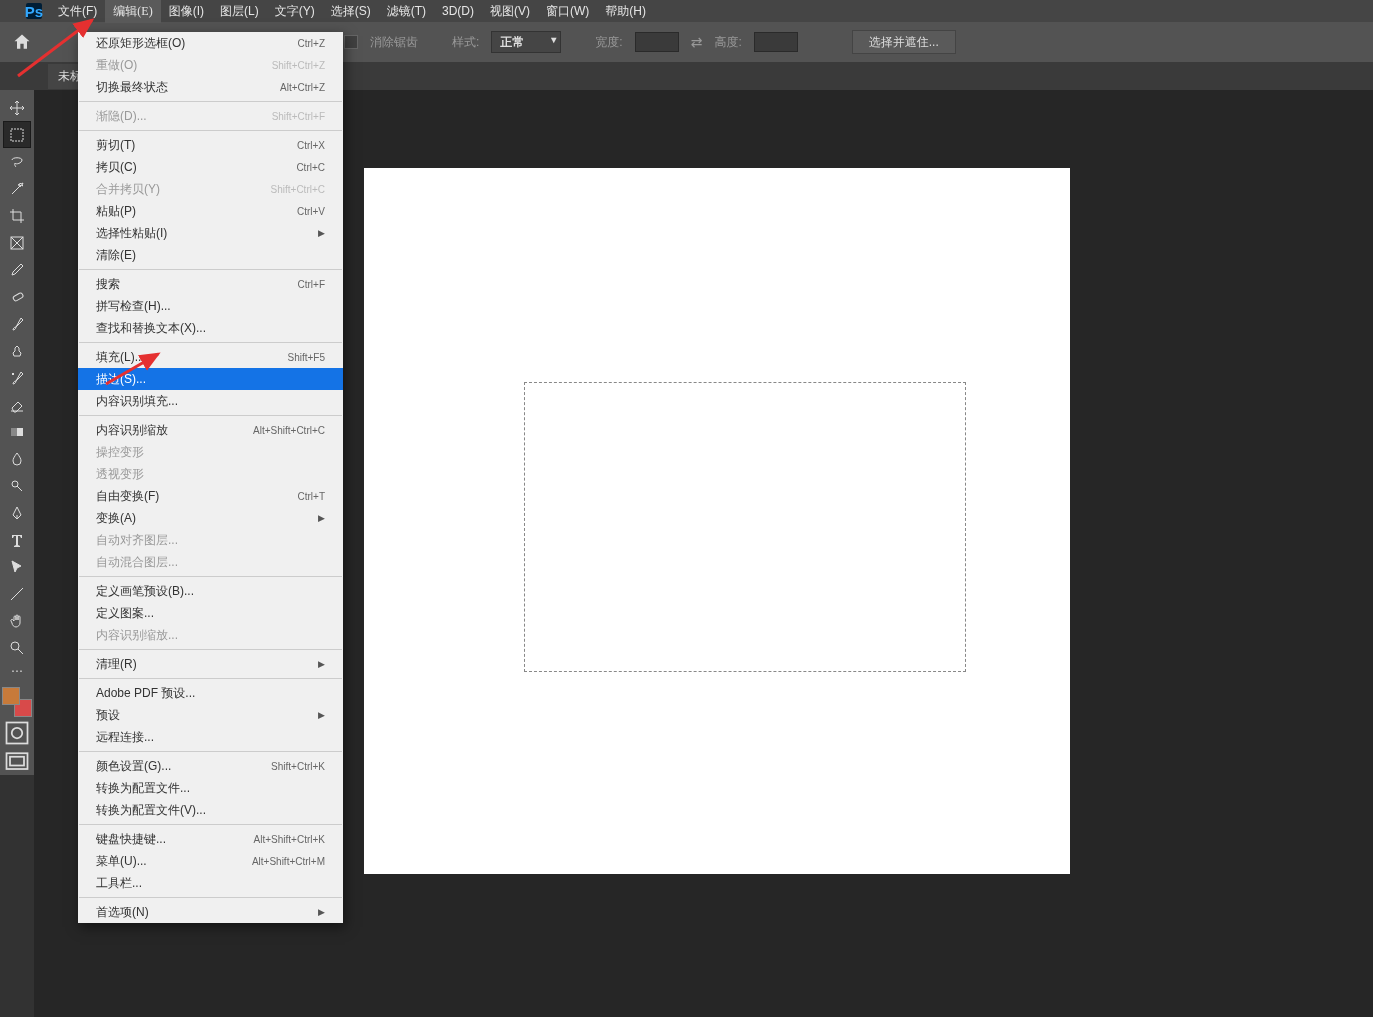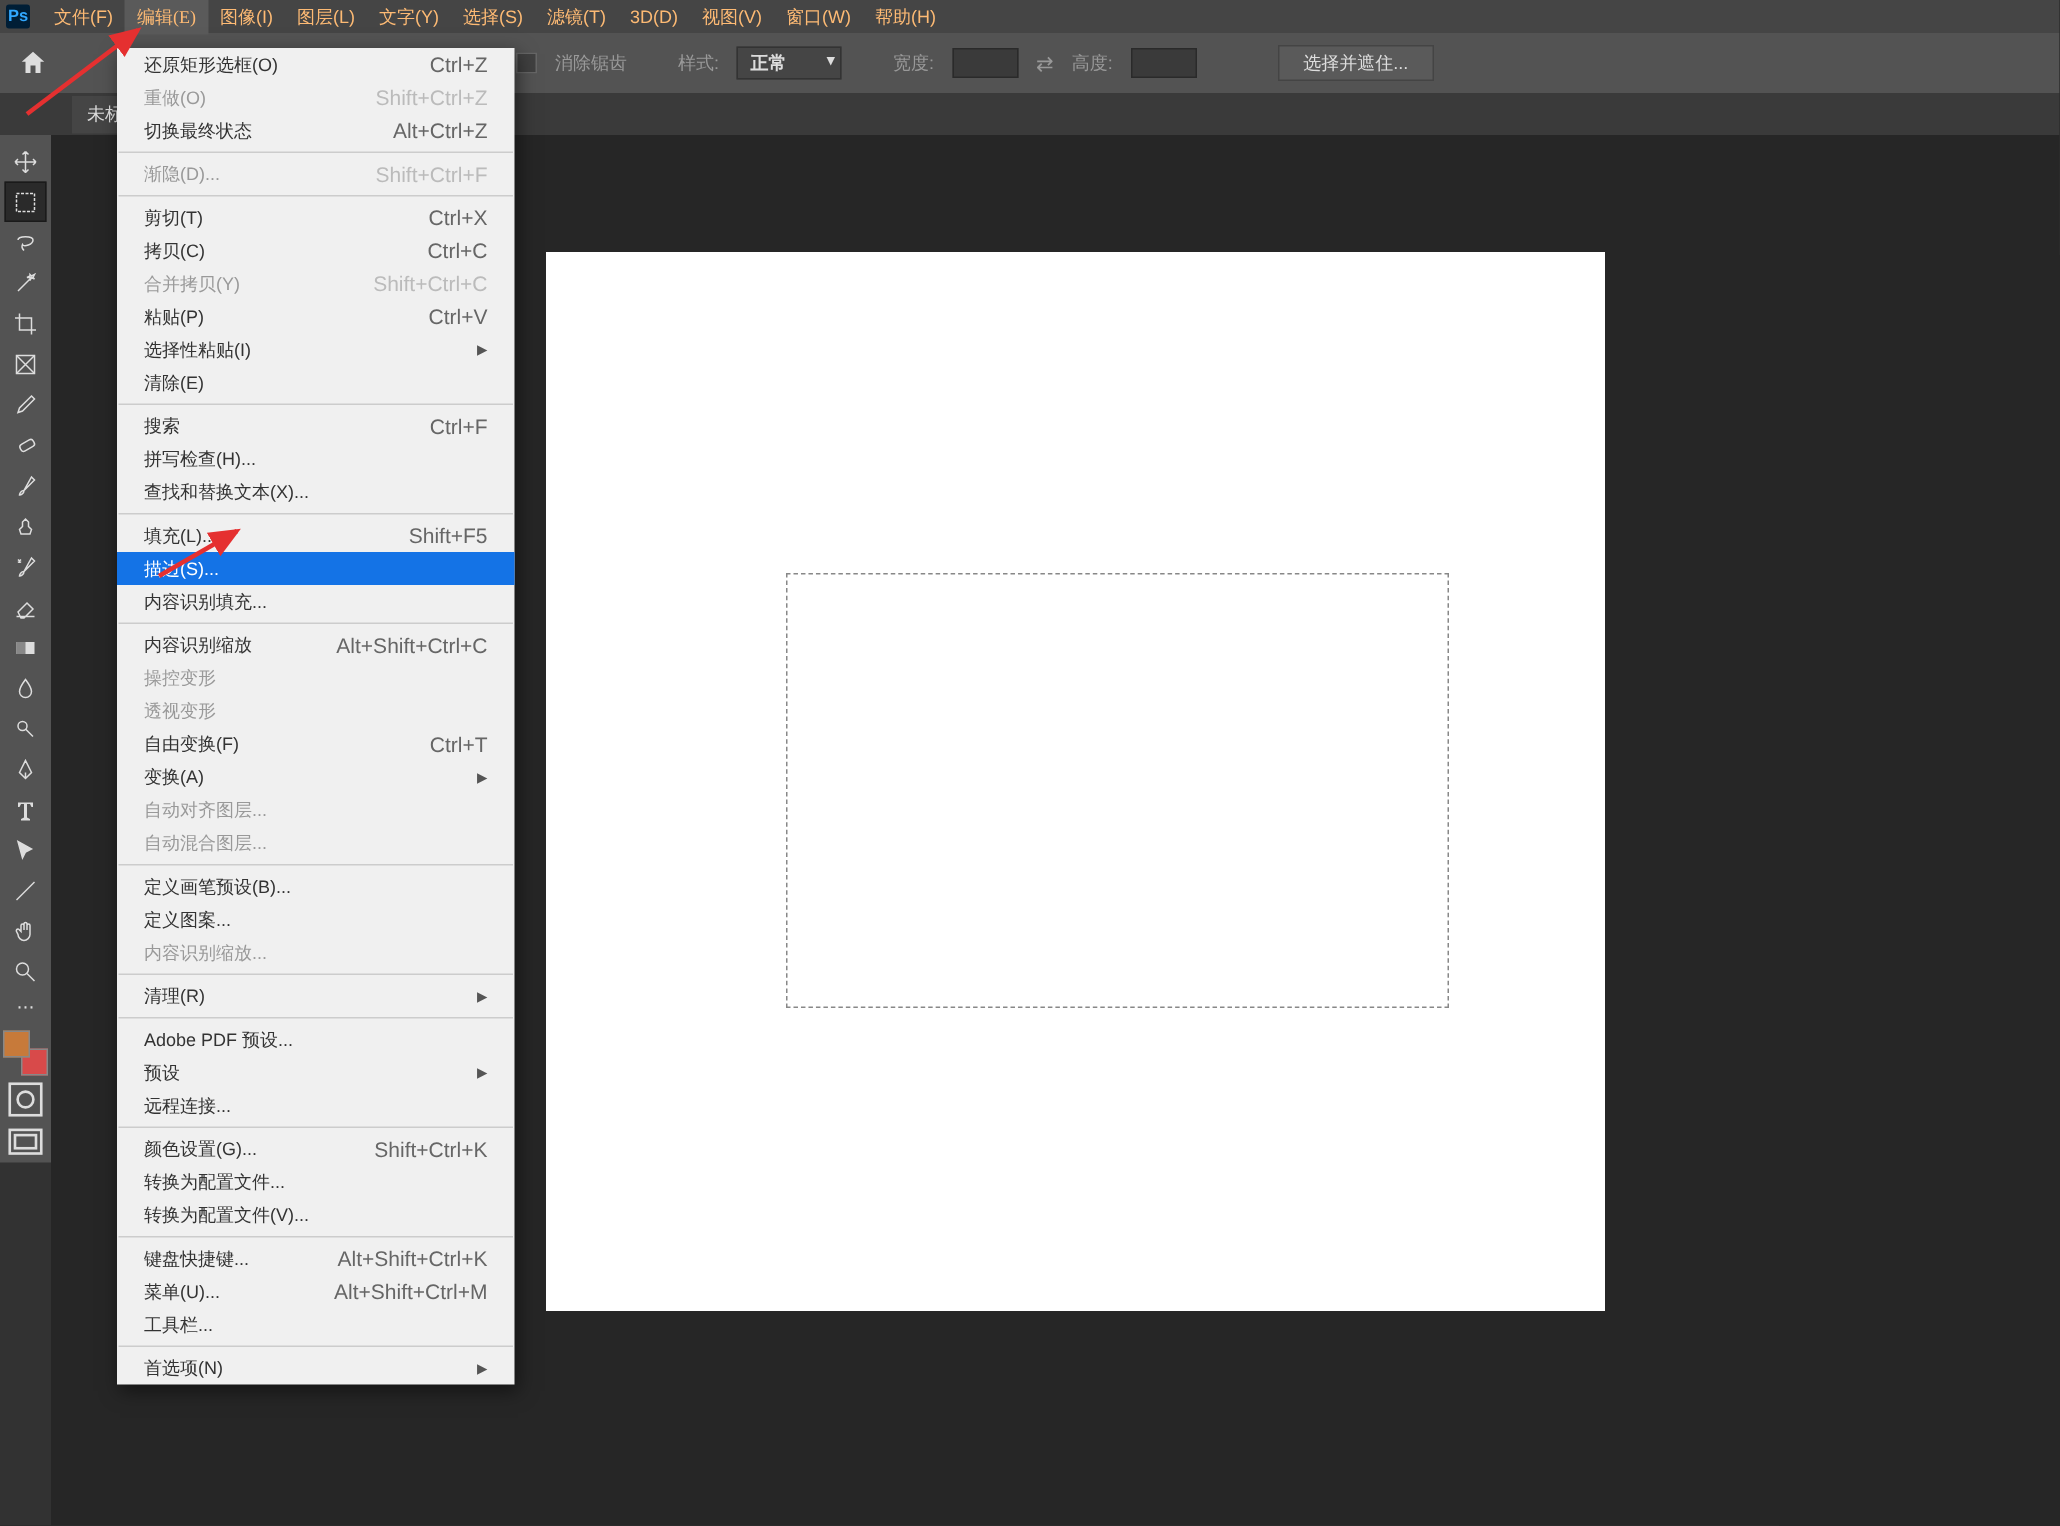--- a/index.html
+++ b/index.html
@@ -1,20 +1,20 @@
 <!DOCTYPE html>
 <html><head>
 <meta charset="utf-8">
 <style>
 * { margin: 0; padding: 0; box-sizing: border-box; font-family: "Microsoft YaHei", sans-serif; font-size: 12px; }
 body { background: #323232; width: 1373px; height: 1017px; position: relative; overflow: hidden; }
 
 .menubar { background: #454545; height: 22px; display: flex; align-items: center; padding-left: 4px; }
-.menubar .ps-icon { width: 16px; height: 16px; background: #001e36; border-radius: 2px; display: flex; align-items: center; justify-content: center; color: #31a8ff; font-size: 11px; font-weight: bold; margin-right: 8px; }
-.menubar .menu-item { color: #fdba74; padding: 3px 8px; cursor: pointer; }
+.menubar .ps-icon { width: 16px; height: 16px; background: #001e36; border-radius: 2px; display: flex; align-items: center; justify-content: center; color: #31a8ff; font-size: 15px; font-weight: bold; margin-right: 8px; margin-left: 22px; }
+.menubar .menu-item { color: #e5e5e5; padding: 3px 8px; cursor: pointer; }
 .menubar .menu-item.active { background: #5a5a5a; font-family: Liberation Serif, serif; }
 
 .optionsbar { background: #535353; height: 40px; display: flex; align-items: center; padding-left: 8px; gap: 12px; color: #ccc; }
 .home-icon { width: 28px; height: 28px; display: flex; align-items: center; justify-content: center; color: #ddd; }
 .opt-select { background: #454545; border: 1px solid #333; color: #ddd; padding: 2px 18px 2px 8px; height: 22px; position: relative; min-width: 70px; font-weight: bold; }
 .opt-select::after { content: "▾"; position: absolute; right: 4px; font-size: 10px; }
 .opt-input { background: #3a3a3a; border: 1px solid #2a2a2a; color: #ddd; height: 20px; width: 44px; }
 .opt-button { background: #5a5a5a; border: 1px solid #444; color: #ddd; padding: 3px 16px; height: 24px; }
 .opt-checkbox { width: 14px; height: 14px; border: 1px solid #666; background: #404040; display: inline-block; }
 .opt-label { color: #999; }
@@ -33,21 +33,21 @@
 .tb-extra { width: 28px; height: 27px; display: flex; align-items: center; justify-content: center; color: #ddd; margin-top: 2px; }
 
 .canvas-area { position: absolute; left: 34px; top: 90px; right: 0; bottom: 0; background: #262626; }
 .canvas { position: absolute; left: 330px; top: 78px; width: 706px; height: 706px; background: #fff; }
 .selection { position: absolute; left: 160px; top: 214px; width: 442px; height: 290px; border: 1px dashed #888; }
 
 .dropdown { position: absolute; left: 78px; top: 32px; width: 265px; background: #f0f0f0; box-shadow: 2px 4px 12px rgba(0,0,0,0.5); z-index: 100; color: #333; }
 .dd-item { display: flex; justify-content: space-between; align-items: center; padding: 2px 18px 2px 18px; height: 22px; cursor: pointer; }
 .dd-item.disabled { color: #999; cursor: default; }
 .dd-item.highlighted { background: #1473e6; color: #fff; }
-.dd-item .shortcut { color: #666; font-size: 14px; }
+.dd-item .shortcut { color: #666; font-size: 10px; }
 .dd-item.disabled .shortcut { color: #bbb; }
 .dd-item .submenu-arrow { font-size: 9px; color: #555; }
 .dd-sep { height: 1px; background: #ccc; margin: 3px 1px; }
 
 .arrow-annotation { position: absolute; z-index: 200; pointer-events: none; }
 .arrow1 { left: 10px; top: 14px; width: 100px; height: 70px; }
 .arrow2 { left: 100px; top: 340px; width: 80px; height: 50px; }
 </style>
 </head>
 <body>

